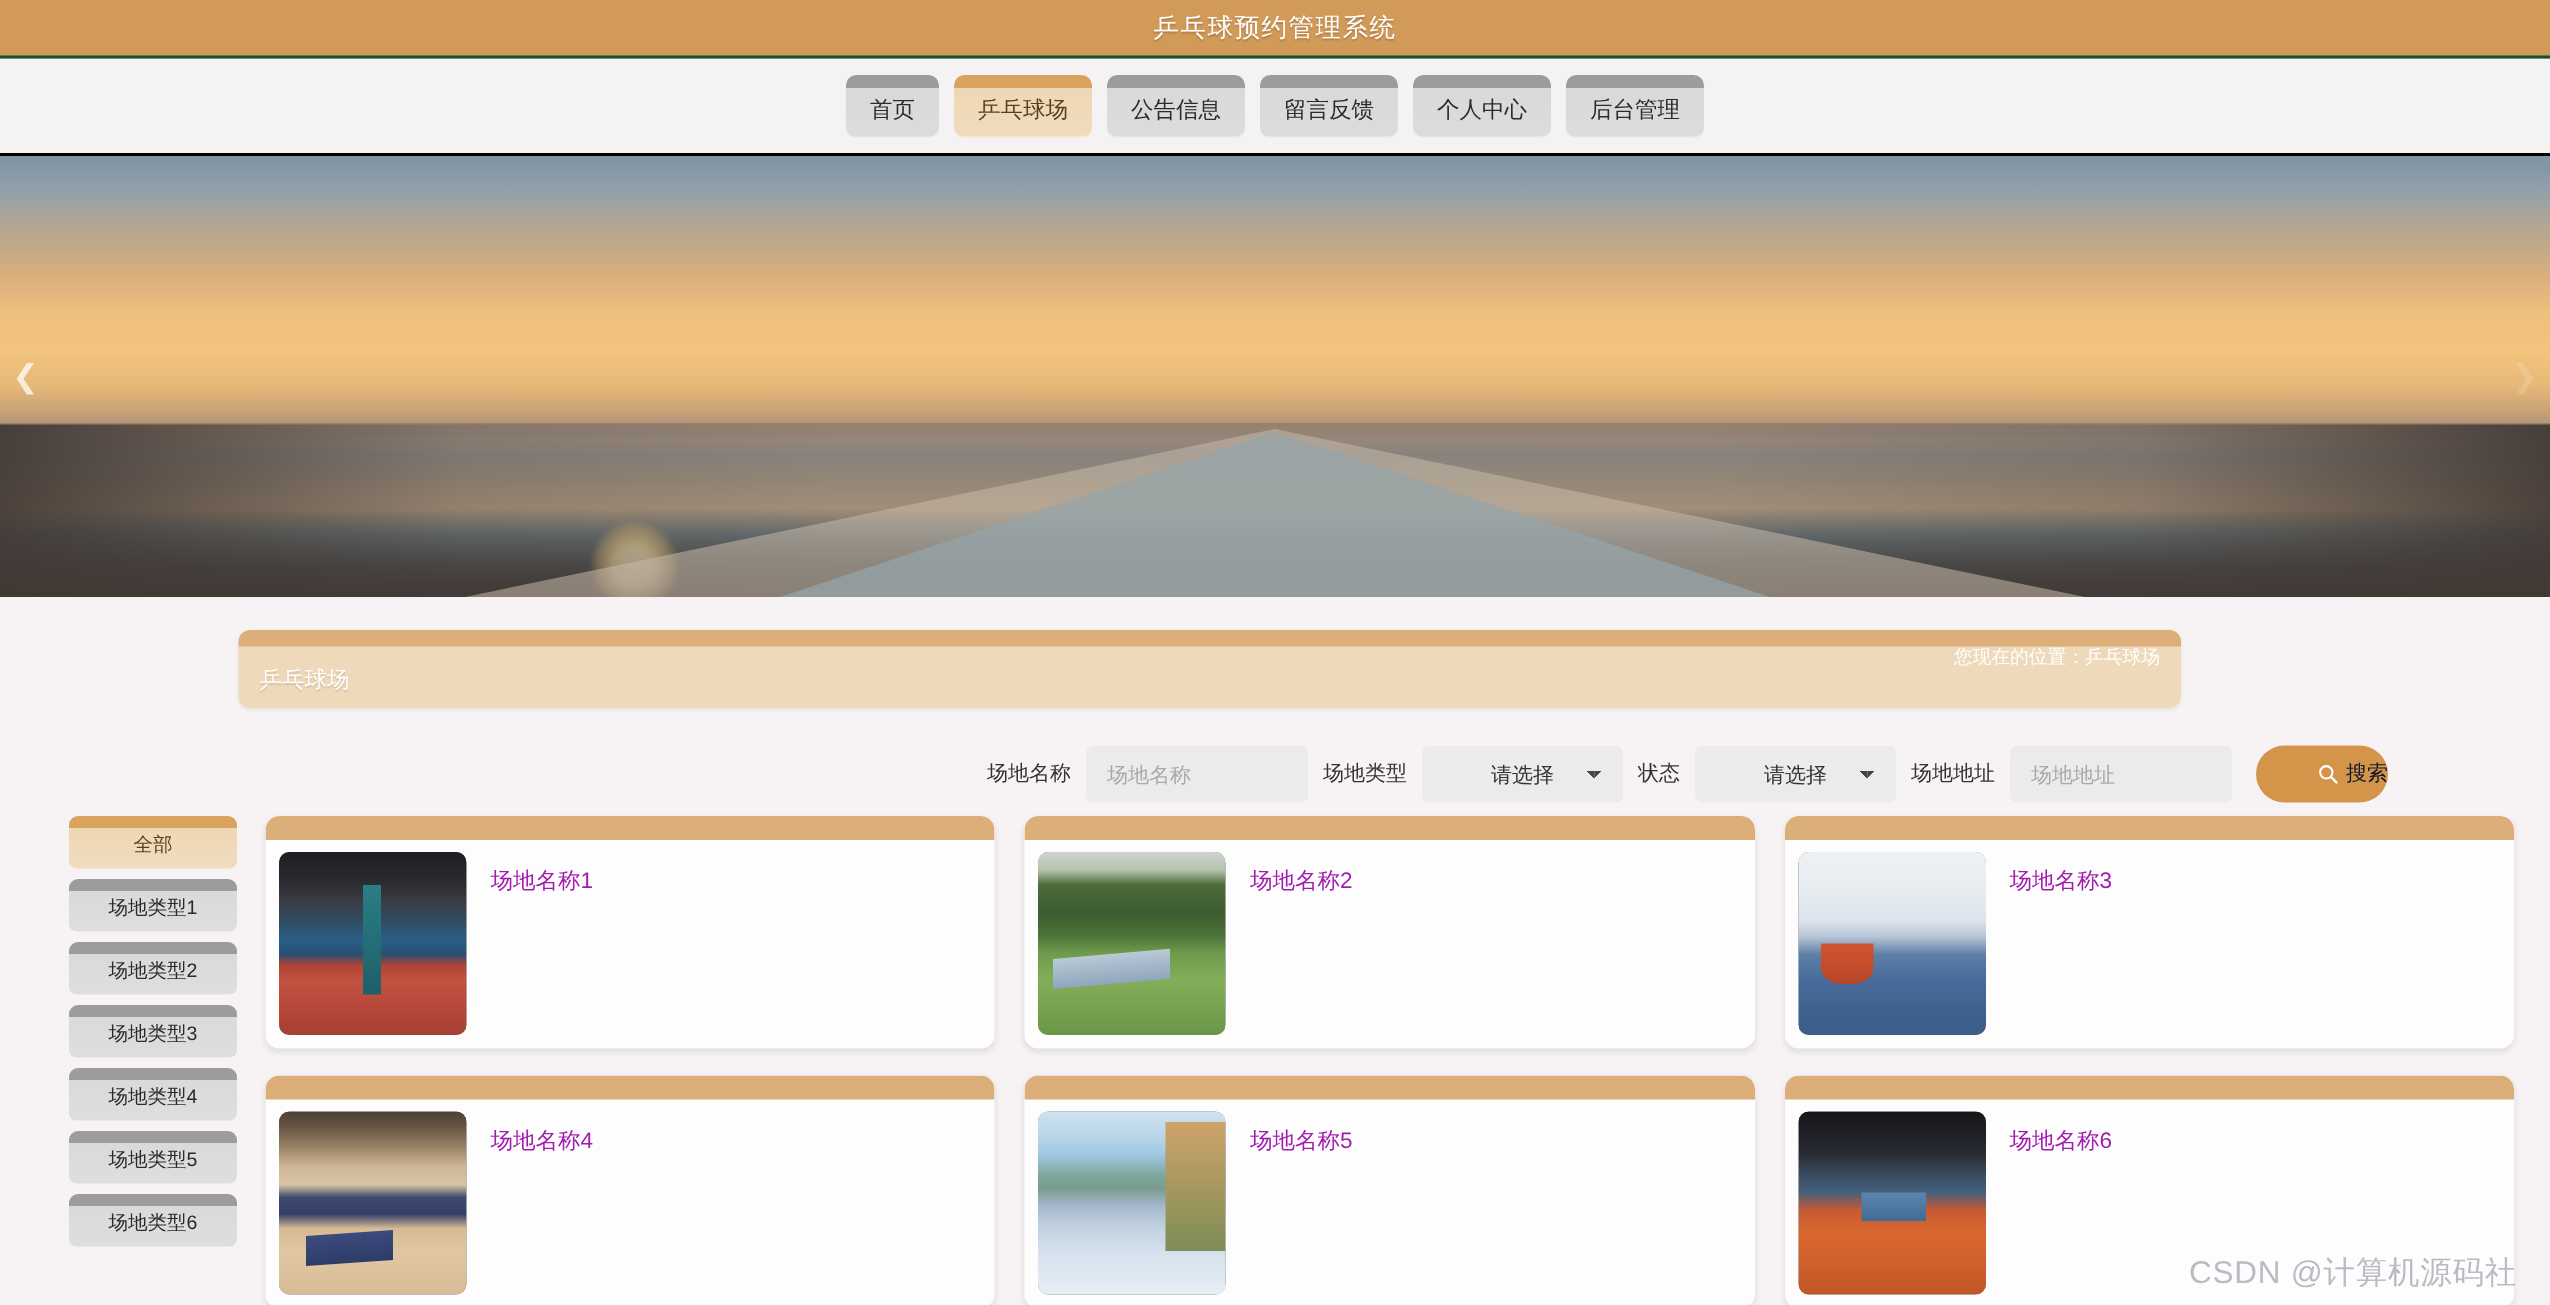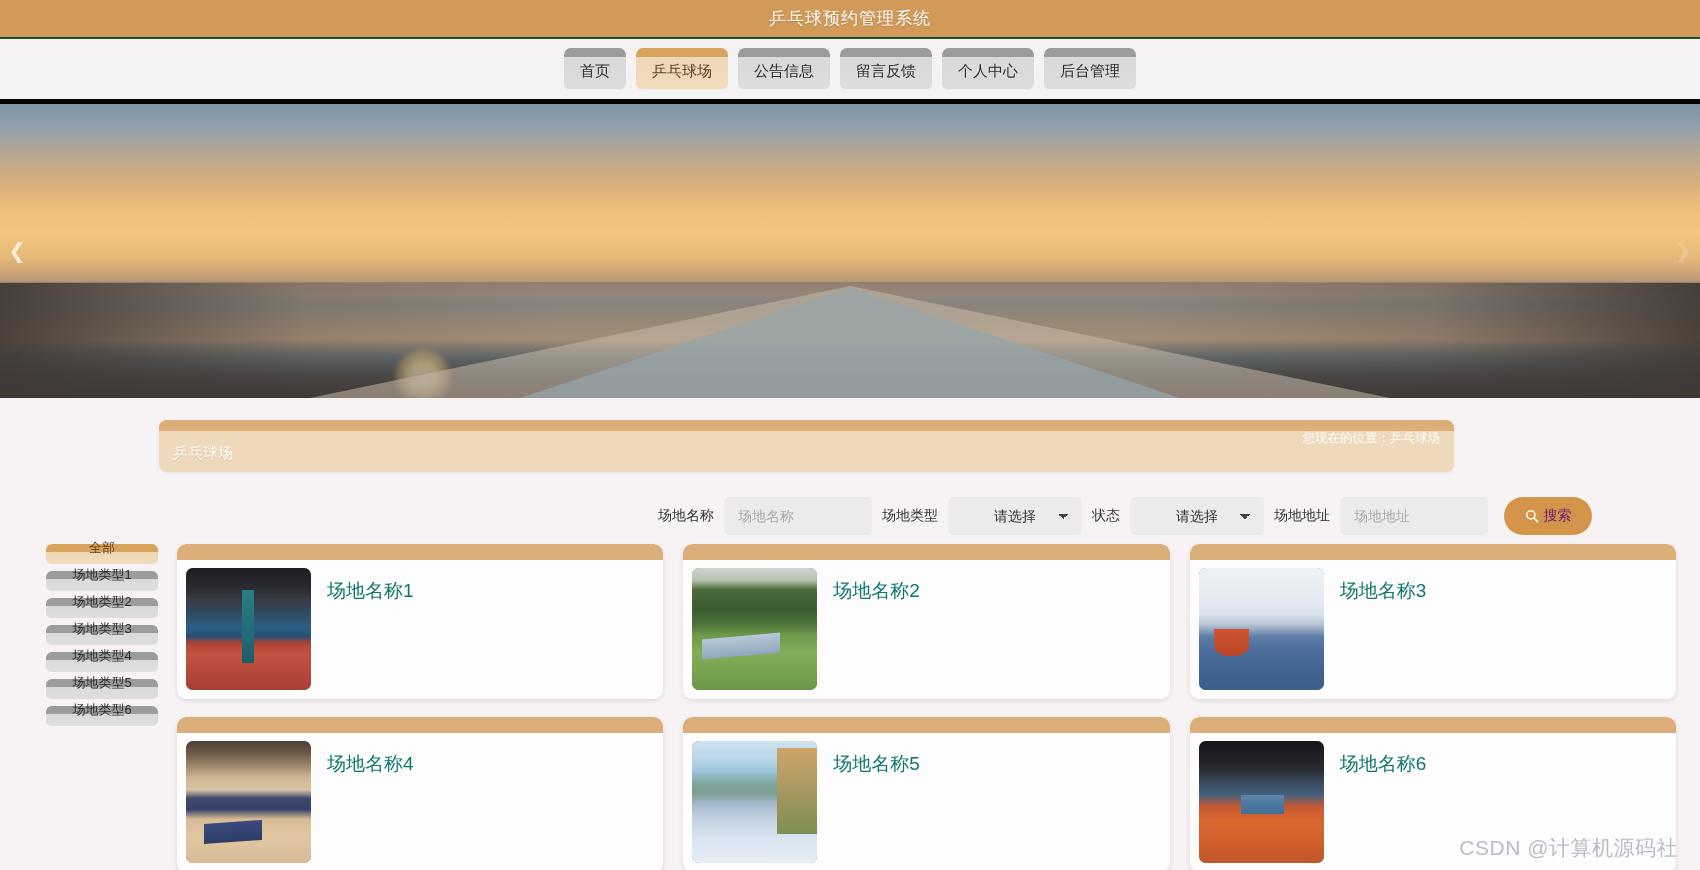--- a/index.html
+++ b/index.html
@@ -28,21 +28,21 @@
   }
 
   
   #nav-bar {
     height: 65px;
     background: #f4f2f3;
     display: flex;
     align-items: center;
     justify-content: center;
     gap: 10px;
-    border-bottom: 5px solid #000000;
+    border-bottom: 2px solid #000000;
   }
   .nav-item {
     min-width: 62px;
     height: 42px;
     padding: 0 16px;
     border-radius: 7px 7px 6px 6px;
     display: flex;
     align-items: flex-end;
     justify-content: center;
     padding-bottom: 9px;
@@ -207,41 +207,41 @@
       linear-gradient(135deg, #444 50%, transparent 50%);
     background-position: calc(100% - 19px) 17px, calc(100% - 14px) 17px;
     background-size: 5px 5px, 5px 5px;
     background-repeat: no-repeat;
   }
   #search-button {
     margin-left: 16px;
     width: 88px; height: 38px;
     background: #d4954b;
     border: none; border-radius: 19px;
-    color: #701a75;
+    color: #0f172a;
     font-size: 14px;
-    display: flex; align-items: center; justify-content: center;
+    display: flex; align-items: center; justify-content: flex-end;
     gap: 5px;
     cursor: pointer;
     font-family: inherit;
   }
 
   
   #listing { position: absolute; left: 0; top: 146px; right: 0; bottom: 0; }
 
   #category-sidebar {
     position: absolute;
     left: 46px; top: 0;
     width: 112px;
     display: flex;
     flex-direction: column;
     gap: 7px;
   }
   .cat-item {
-    height: 20px;
+    height: 35px;
     border-radius: 6px 6px 5px 5px;
     display: flex;
     align-items: flex-end;
     justify-content: center;
     padding-bottom: 7px;
     font-size: 13px;
     color: #2b2b2b;
     cursor: pointer;
     background: linear-gradient(to bottom, #9c9c9c 0px, #9c9c9c 8px, #dadada 8px, #dedede 100%);
   }
@@ -275,22 +275,22 @@
     position: absolute;
     left: 9px; top: 24px;
     width: 125px; height: 122px;
     border-radius: 7px;
     overflow: hidden;
     background: #7a7a7a;
   }
   .venue-name {
     position: absolute;
     left: 150px; top: 34px;
-    font-size: 19px;
-    color: #0f766e;
+    font-size: 15px;
+    color: #a21caf;
   }
 
   
   .ph { position: absolute; inset: 0; }
   .ph1 { background:
       linear-gradient(to bottom, #1d1e22 0%, #2a2b30 16%, #3a3b42 26%,
         #2f4d63 38%, #2c5f86 48%, #274f73 56%,
         #b14334 62%, #c25242 70%, #b8483a 84%, #a63f33 100%); }
   .ph1::after { content:""; position:absolute; left:45%; top:18%; width:9%; height:60%;
       background: linear-gradient(to bottom,#2b7e86,#1d5f69); }

